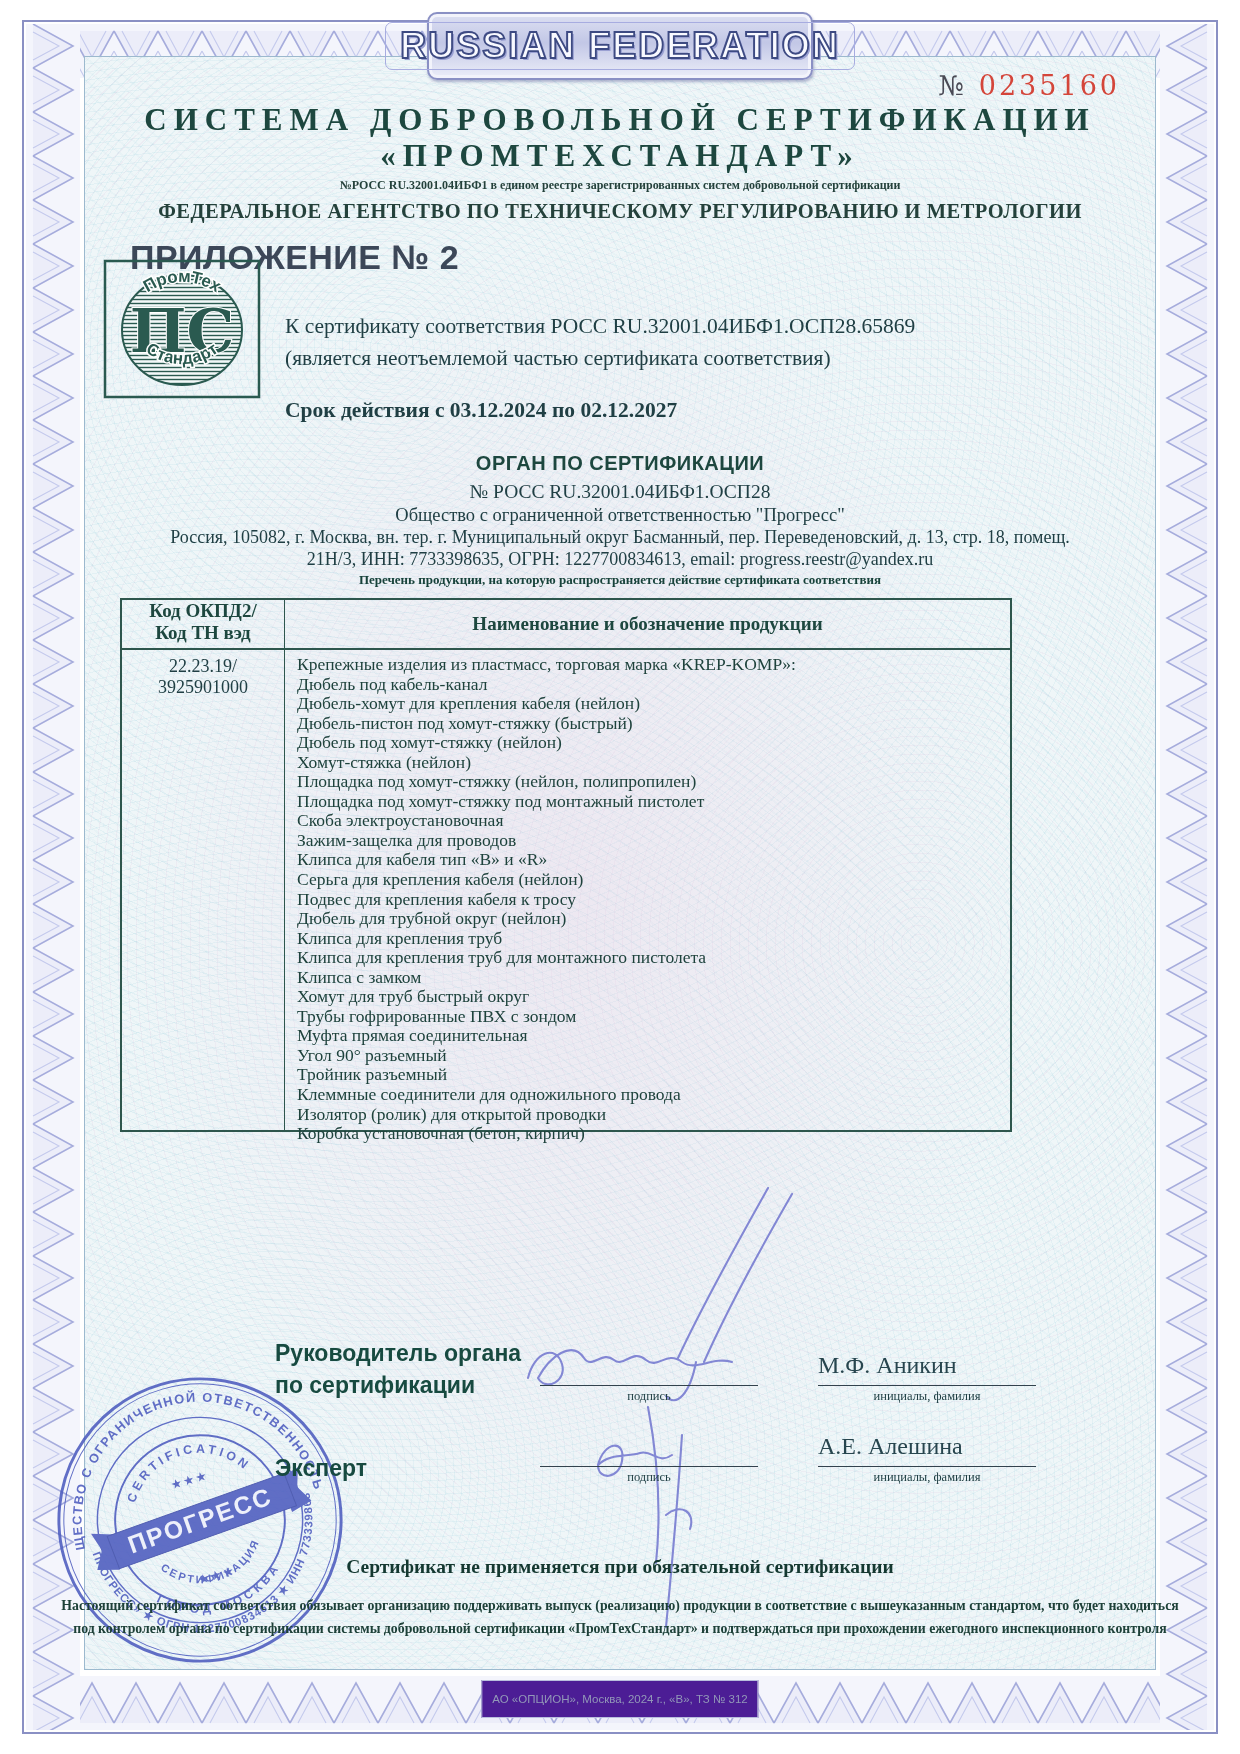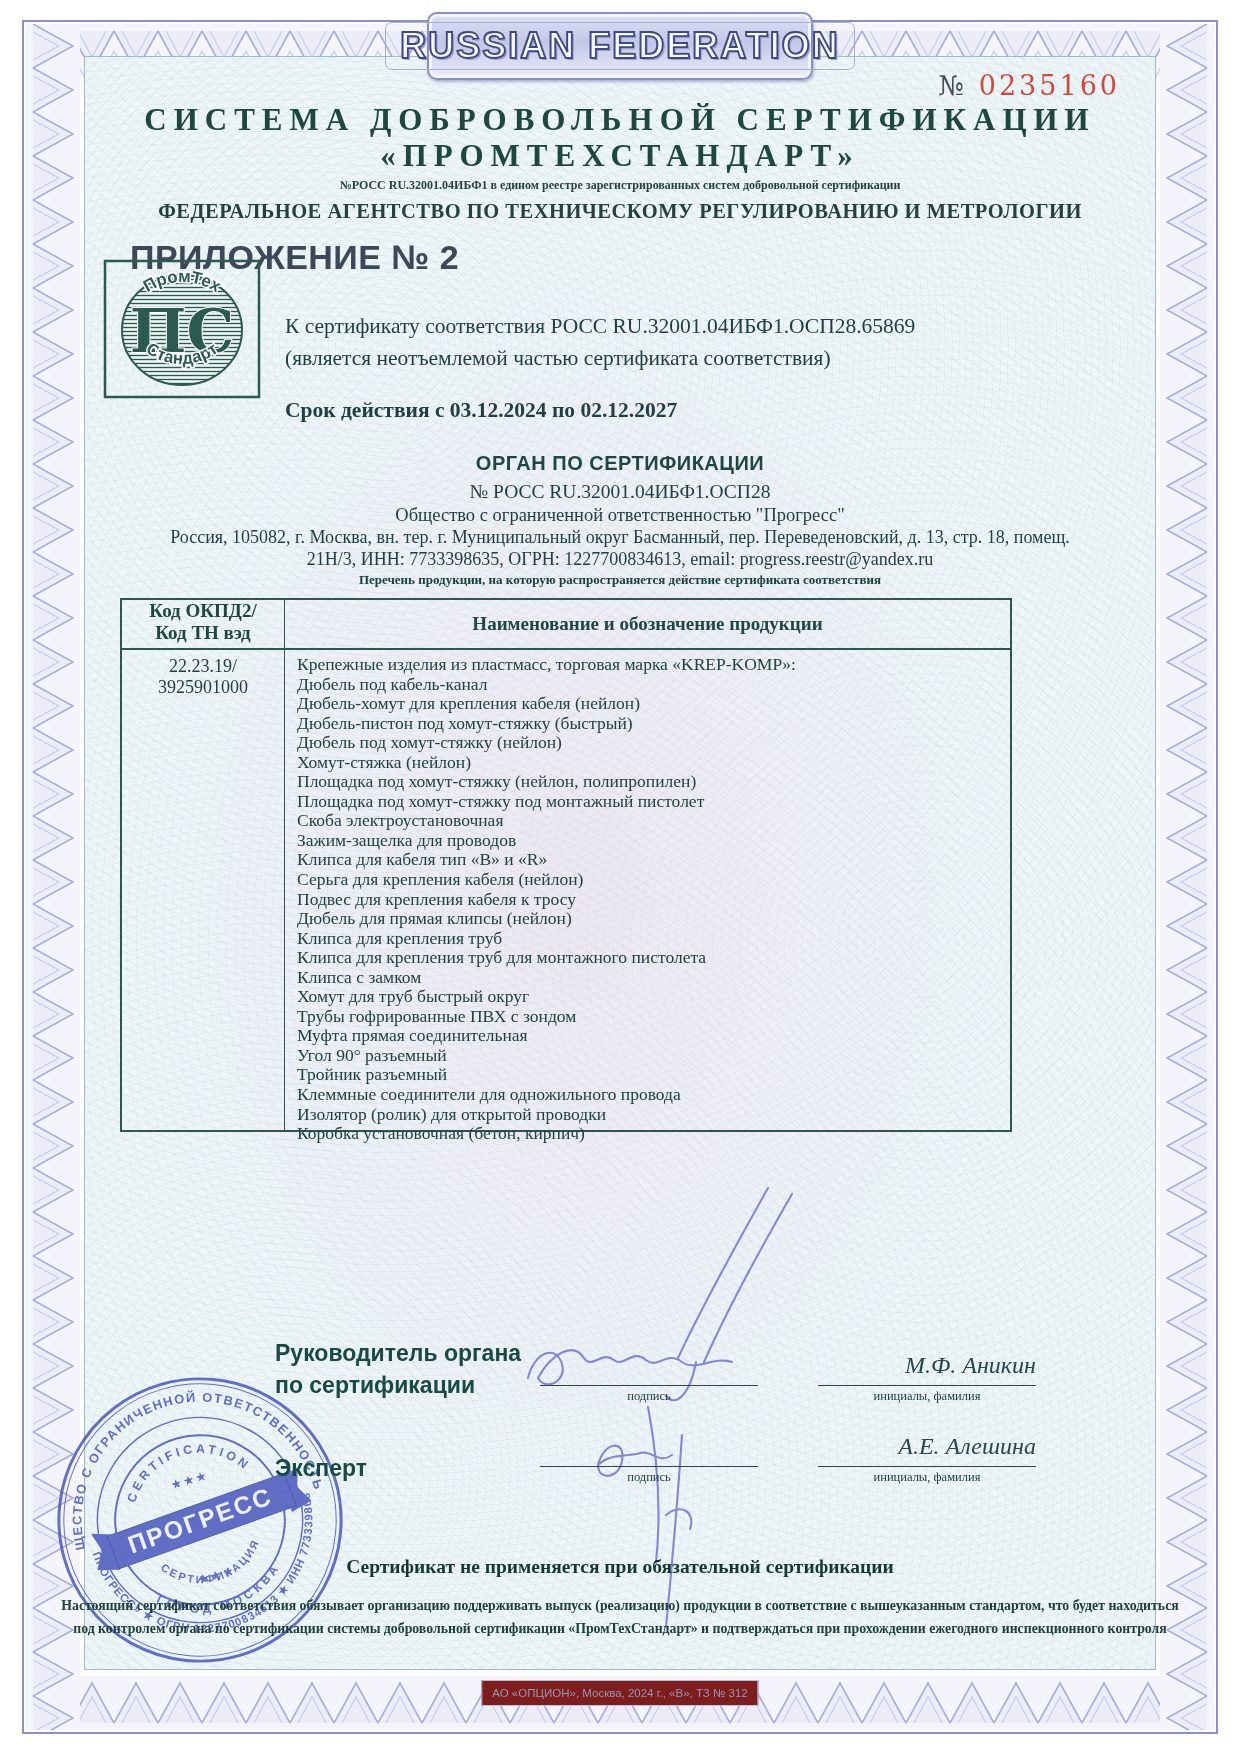--- a/index.html
+++ b/index.html
@@ -79,34 +79,34 @@
   .sigline{position:absolute;border-bottom:1.5px solid #33424d;}
   .sig1-line{left:540px;top:1385px;width:218px;}
   .sig2-line{left:540px;top:1466px;width:218px;}
   .name1-line{left:818px;top:1385px;width:218px;}
   .name2-line{left:818px;top:1466px;width:218px;}
   .under-label{position:absolute;font-size:12.5px;color:#203f44;text-align:center;width:218px;}
   .sig1-lbl{left:540px;top:1389px;}
   .sig2-lbl{left:540px;top:1470px;}
   .nm1-lbl{left:818px;top:1389px;}
   .nm2-lbl{left:818px;top:1470px;}
-  .name-text{position:absolute;width:218px;text-align:right;font-size:24px;color:#27454e;font-style:italic;}
+  .name-text{position:absolute;width:218px;text-align:left;font-size:24px;color:#27454e;}
   .name1{left:818px;top:1352px;}
   .name2{left:818px;top:1433px;}
   .signature-svg{position:absolute;pointer-events:none;}
   
   .stamp{position:absolute;left:52px;top:1372px;width:296px;height:296px;
          transform:rotate(-16deg);opacity:.88;}
   
   .no-mandatory{top:1556px;font-weight:bold;font-size:19.5px;color:#143830;}
   .fineprint1{top:1598px;font-weight:bold;font-size:13.8px;color:#1d4038;}
   .fineprint2{top:1621px;font-weight:bold;font-size:13.8px;color:#1d4038;}
   .print-info{position:absolute;left:50%;top:1680px;transform:translateX(-50%);
-              background:#7f1d1d;border:1px solid #b9bedd;color:#9298b8;
-              font-family:"Liberation Sans",sans-serif;font-size:11.5px;padding:6px 10px;z-index:6;white-space:nowrap;}
+              background:#4c1d95;border:1px solid #b9bedd;color:#9298b8;
+              font-family:"Liberation Sans",sans-serif;font-size:11.5px;padding:12px 10px;z-index:6;white-space:nowrap;}
 </style>
 </head>
 <body>
 
 <div class="page">
 
   <div class="outer-frame"></div>
 
   <div class="strip strip-top">
     <svg>
@@ -230,21 +230,21 @@
           <div class="product-item">Дюбель-пистон под хомут-стяжку (быстрый)</div>
           <div class="product-item">Дюбель под хомут-стяжку (нейлон)</div>
           <div class="product-item">Хомут-стяжка (нейлон)</div>
           <div class="product-item">Площадка под хомут-стяжку (нейлон, полипропилен)</div>
           <div class="product-item">Площадка под хомут-стяжку под монтажный пистолет</div>
           <div class="product-item">Скоба электроустановочная</div>
           <div class="product-item">Зажим-защелка для проводов</div>
           <div class="product-item">Клипса для кабеля тип «B» и «R»</div>
           <div class="product-item">Серьга для крепления кабеля (нейлон)</div>
           <div class="product-item">Подвес для крепления кабеля к тросу</div>
-          <div class="product-item">Дюбель для прямая клипсы (нейлон)</div>
+          <div class="product-item">Дюбель для трубной округ (нейлон)</div>
           <div class="product-item">Клипса для крепления труб</div>
           <div class="product-item">Клипса для крепления труб для монтажного пистолета</div>
           <div class="product-item">Клипса с замком</div>
           <div class="product-item">Хомут для труб быстрый округ</div>
           <div class="product-item">Трубы гофрированные ПВХ с зондом</div>
           <div class="product-item">Муфта прямая соединительная</div>
           <div class="product-item">Угол 90° разъемный</div>
           <div class="product-item">Тройник разъемный</div>
           <div class="product-item">Клеммные соединители для одножильного провода</div>
           <div class="product-item">Изолятор (ролик) для открытой проводки</div>

